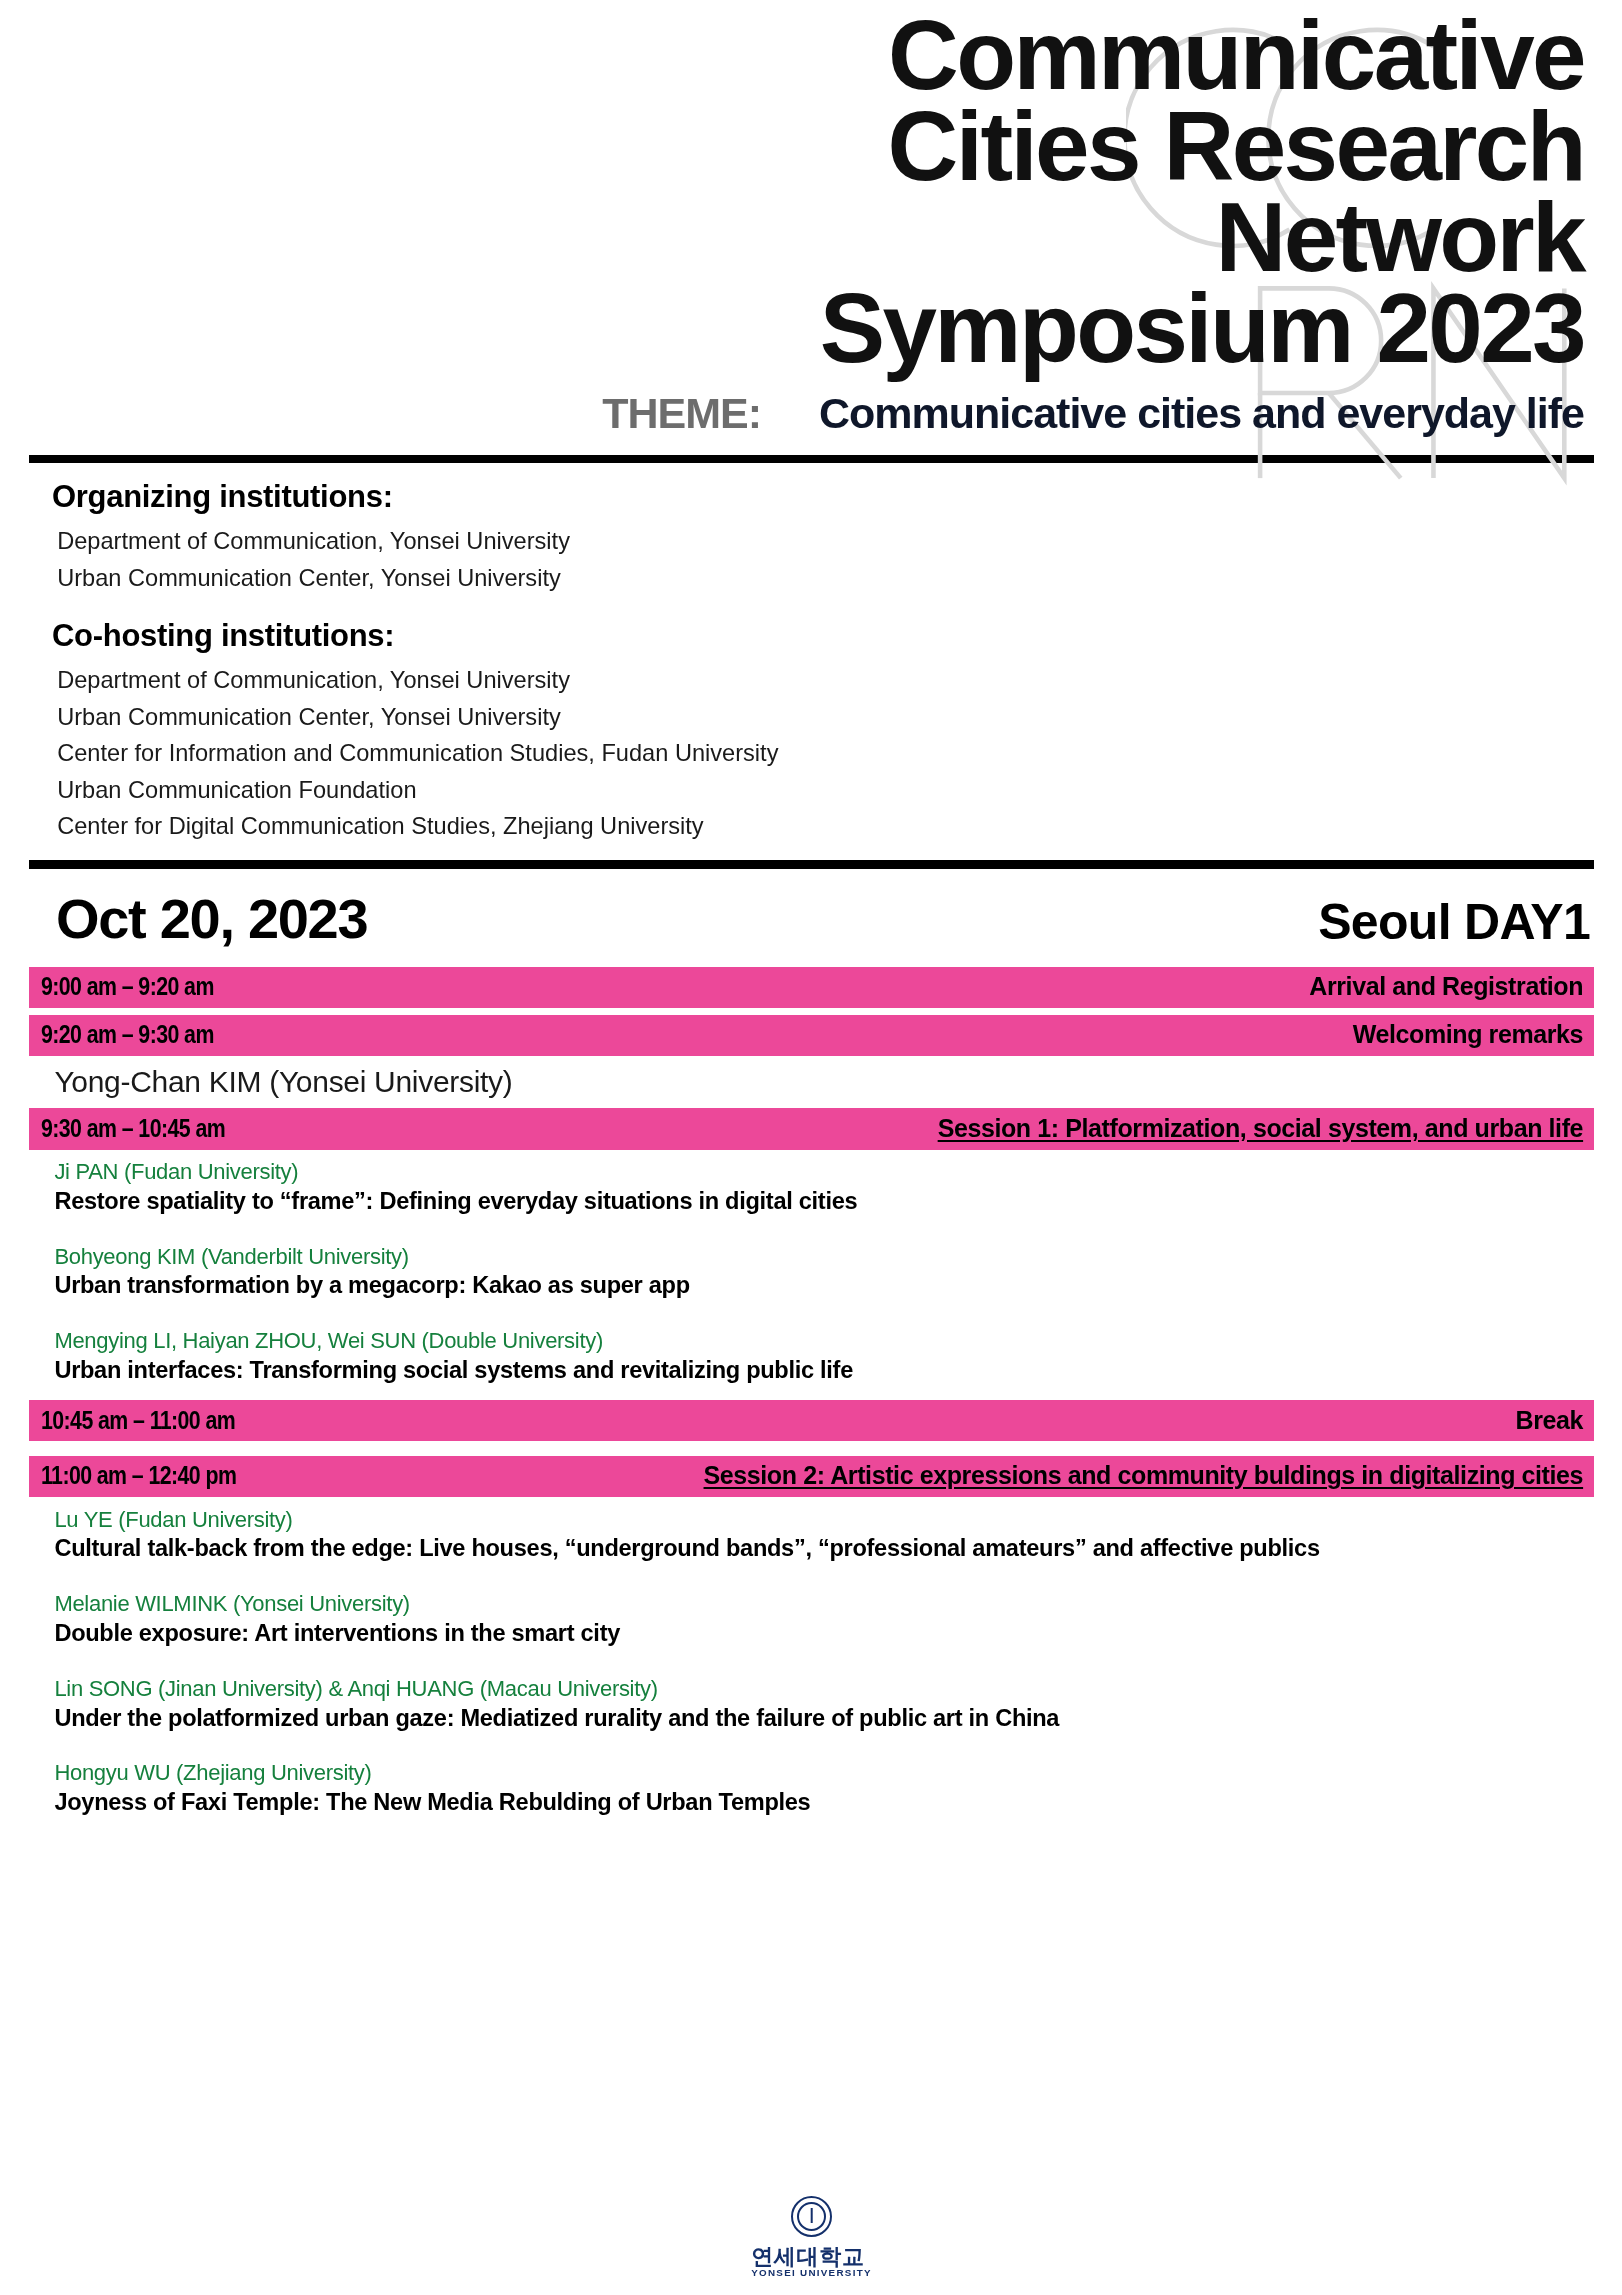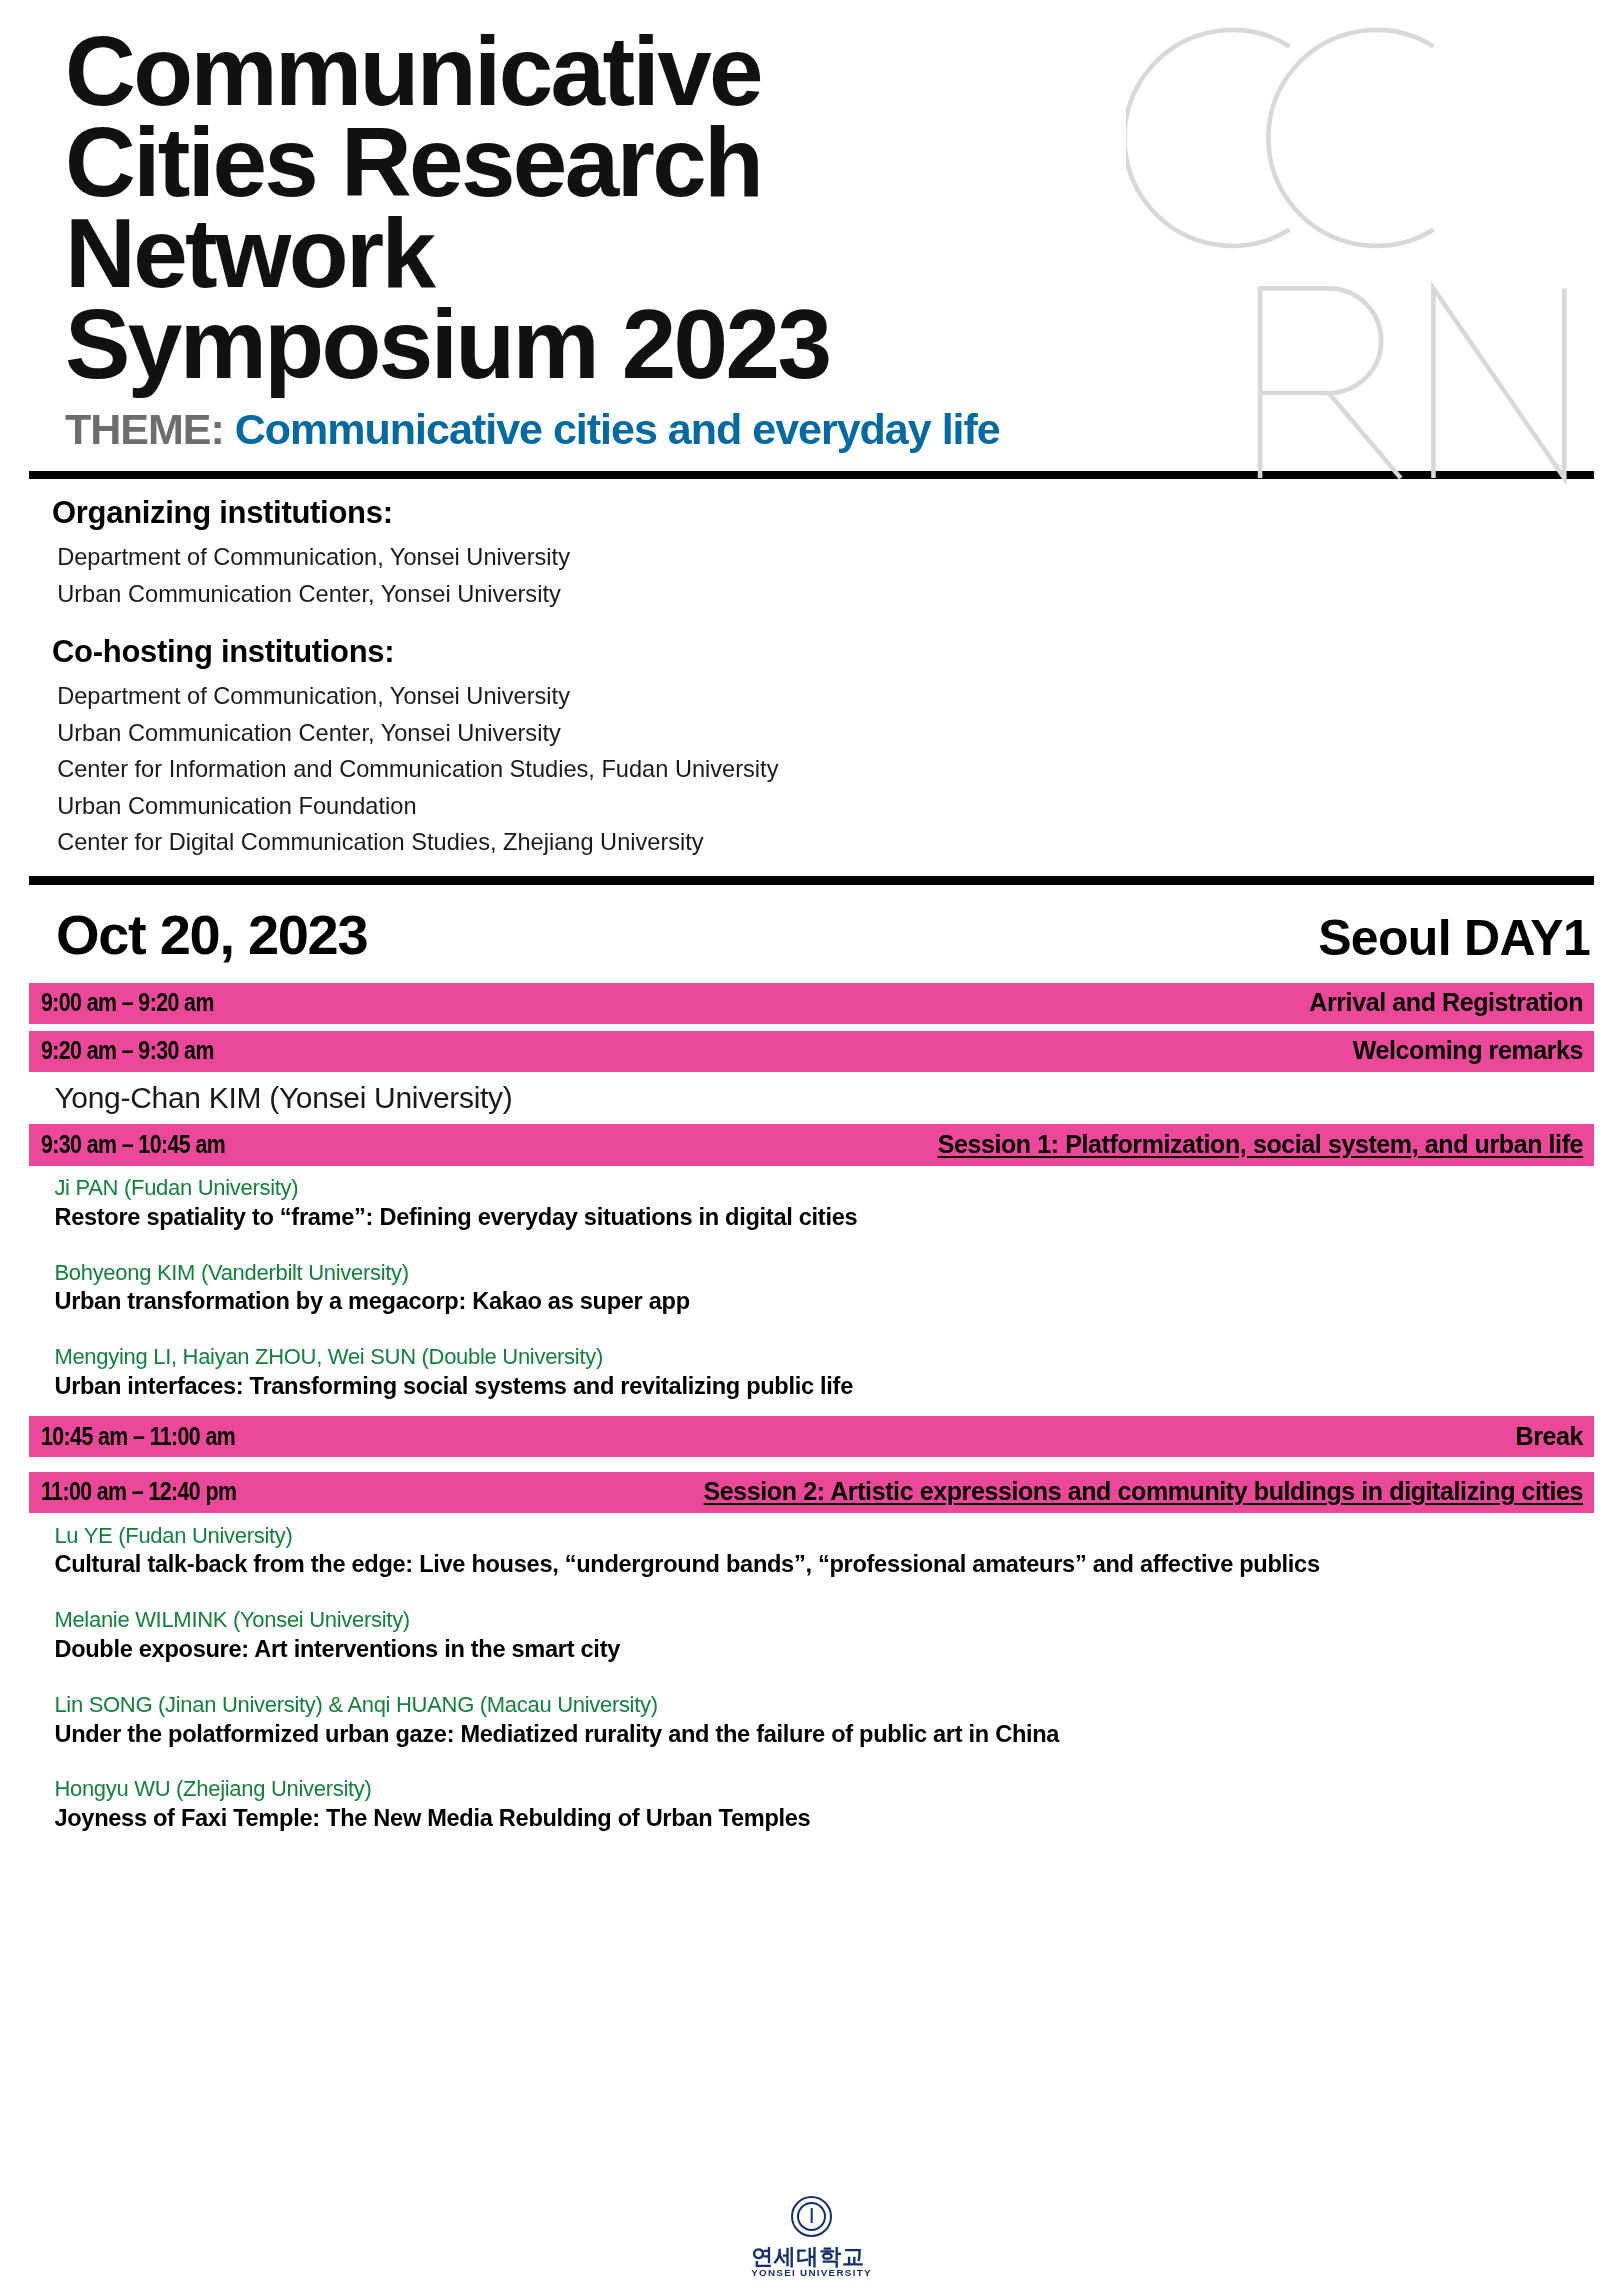--- a/index.html
+++ b/index.html
@@ -32,39 +32,40 @@
     height: 517px;
     z-index: 0;
     pointer-events: none;
   }
   .watermark svg { width: 100%; height: 100%; }
 
   
   .header {
     position: relative;
     z-index: 2;
-    padding: 26px 39px 0 65px;
+    padding: 10px 39px 0 65px;
+    text-align: right;
   }
   .title-line {
     font-weight: 800;
     font-size: 98px;
     line-height: 0.93;
     letter-spacing: -2.6px;
     color: #111111;
     white-space: nowrap;
   }
   .theme {
     margin-top: 14.4px;
     font-weight: 800;
     font-size: 43px;
     letter-spacing: -1px;
     white-space: nowrap;
   }
   .theme .theme-label { color: #6d6d6d; }
-  .theme .theme-text { color: #0369a1; }
+  .theme .theme-text { color: #0f172a; margin-left: 47px; }
 
   .rule-thick {
     margin: 17px 29.4px 0 29.4px;
     height: 8.5px;
     background: #000000;
   }
   .rule-thick.second { margin-top: 15.7px; }
 
   
   .institutions {

